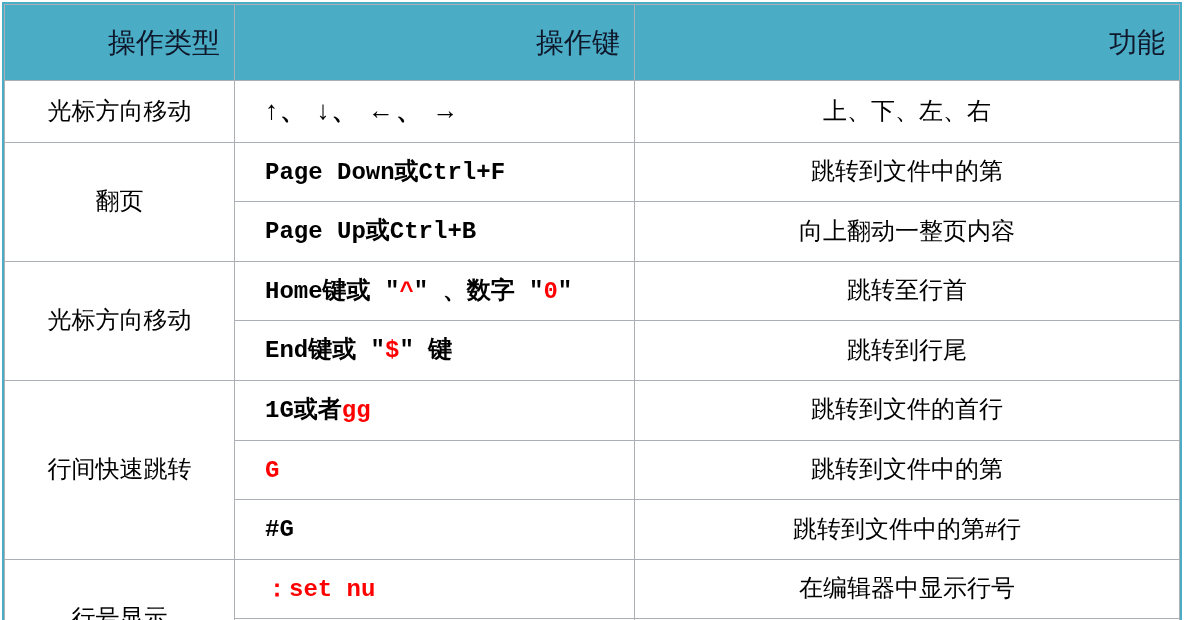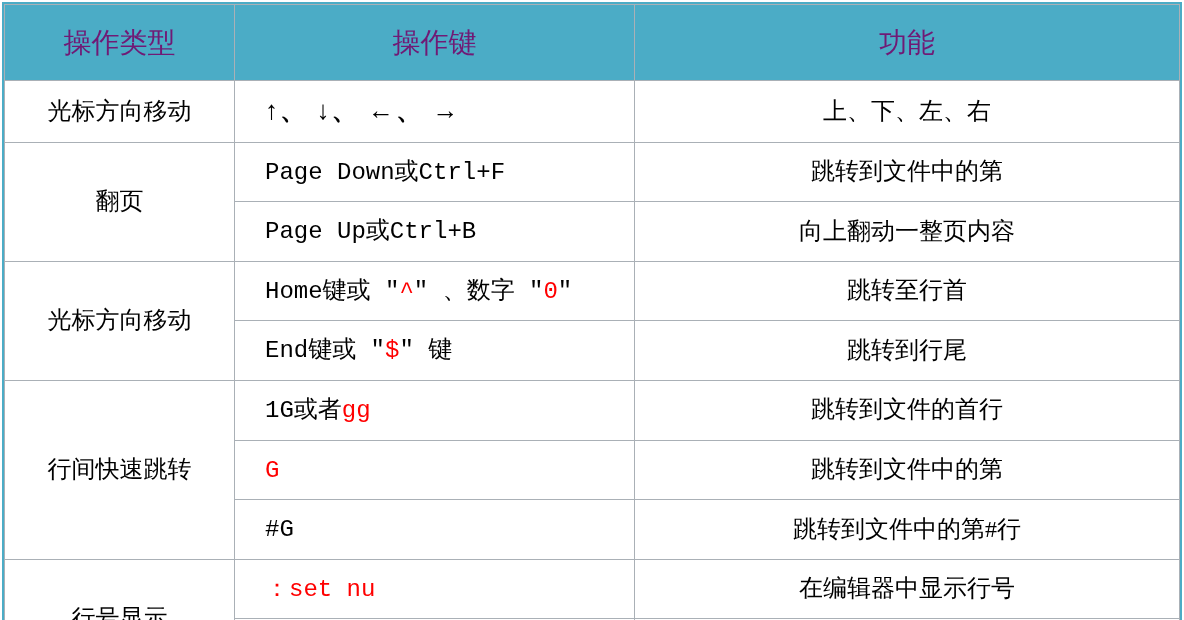--- a/index.html
+++ b/index.html
@@ -15,38 +15,38 @@
     }
     th, td {
       border: 1px solid #aab0b6;
       padding: 12px 30px;
       font-size: 24px;
       line-height: 1.4;
       vertical-align: middle;
     }
     th {
       background: #4bacc6;
-      color: #701a75;
+      color: #0f172a;
       font-weight: normal;
-      text-align: center;
+      text-align: right;
       font-size: 28px;
       padding: 18px 14px;
     }
     td.col-type {
       text-align: center;
       width: 230px;
     }
     td.col-key {
       width: 400px;
       text-align: left;
     }
     td.col-func {
       text-align: center;
     }
-    .mono { font-family: "Courier New", monospace; }
+    .mono { font-family: "Courier New", monospace; font-weight: bold; }
     .red { color: #ff0000; }
     .arrows { font-weight: bold; font-size: 26px; letter-spacing: 2px; }
     table { outline: 2px solid #4bacc6; }
   </style>
 </head>
 <body>
 
 <table>
   <thead>
     <tr>

